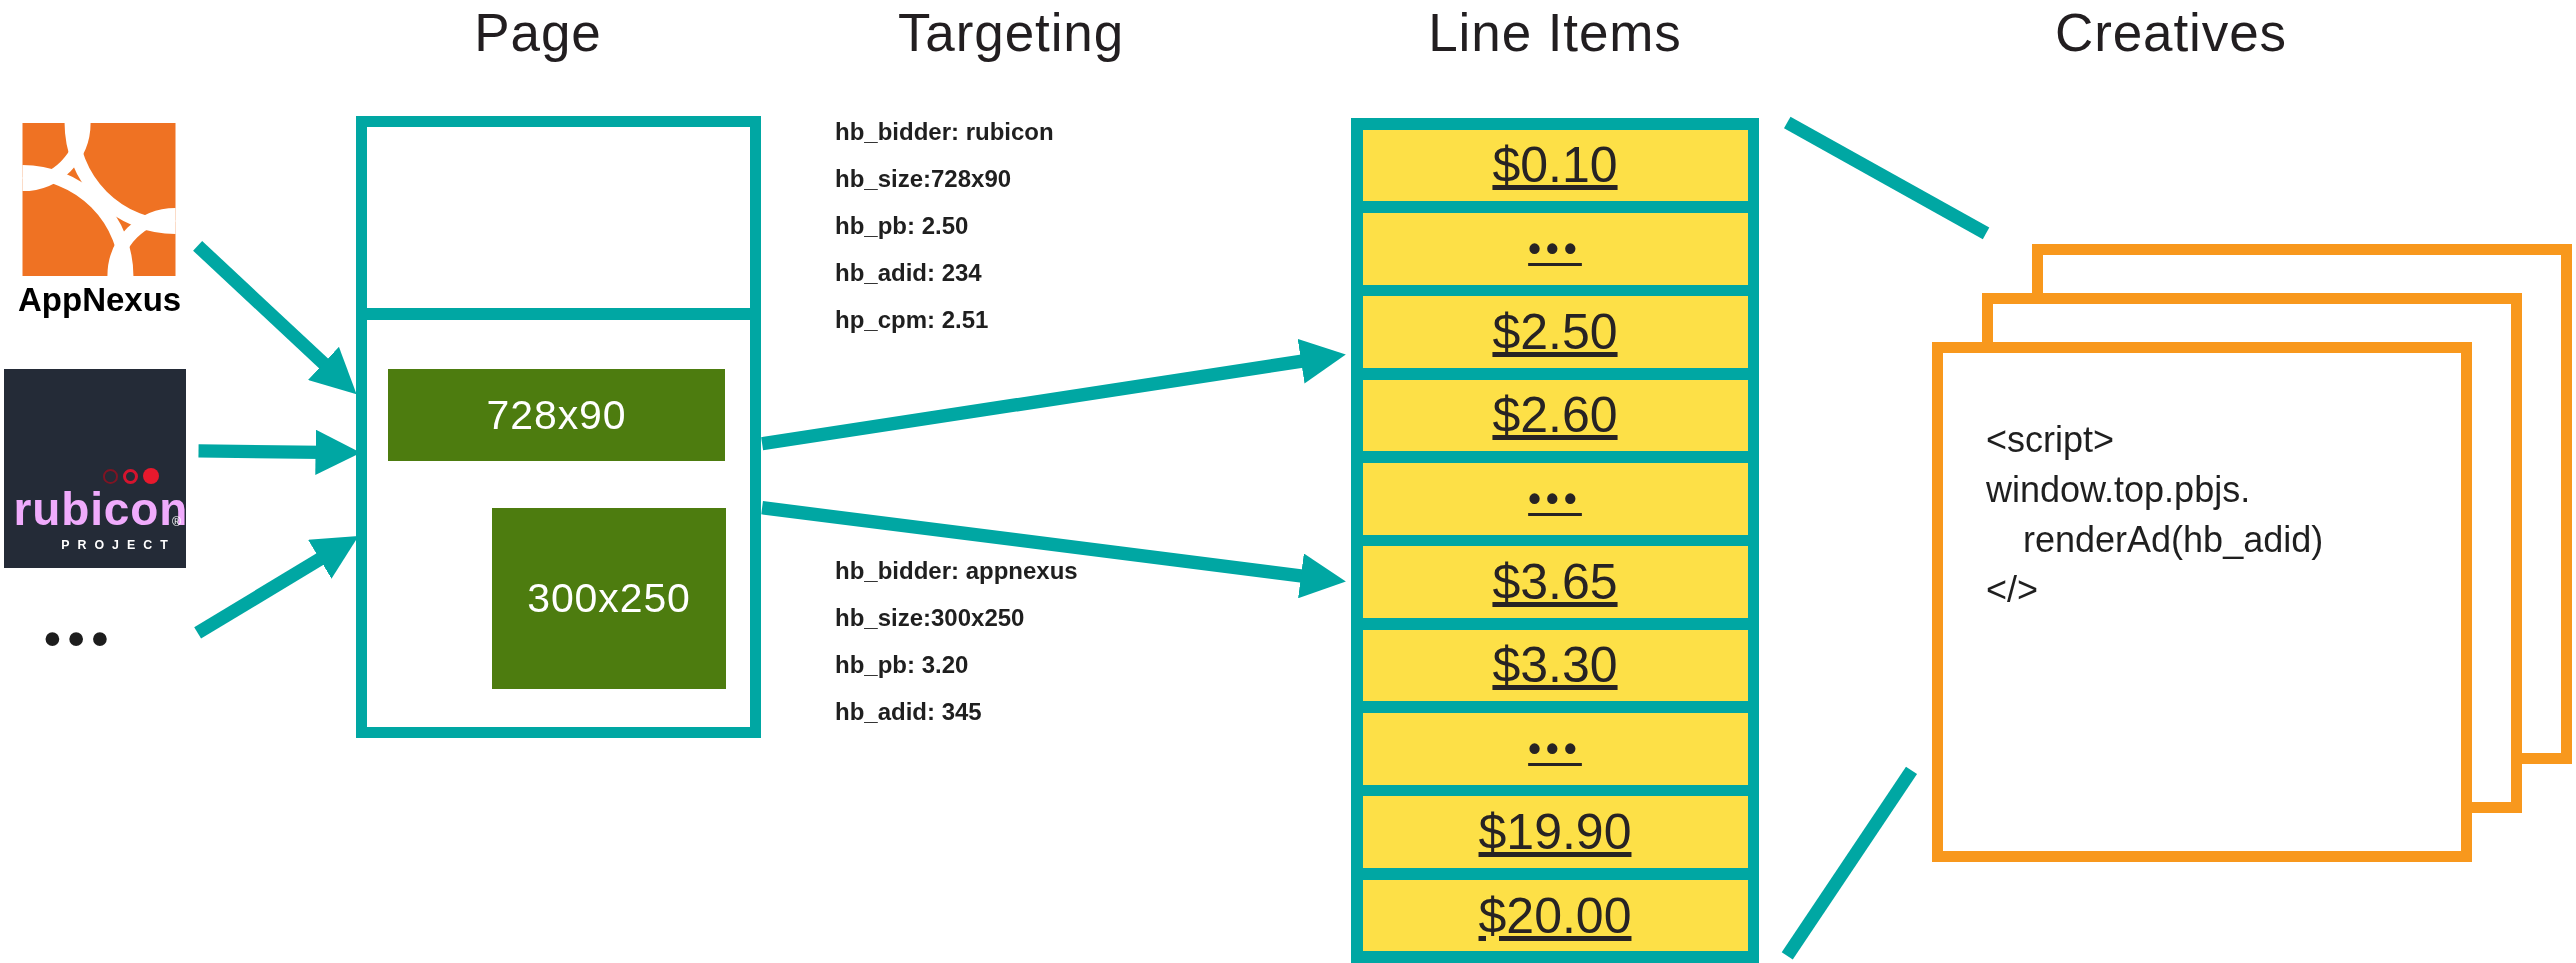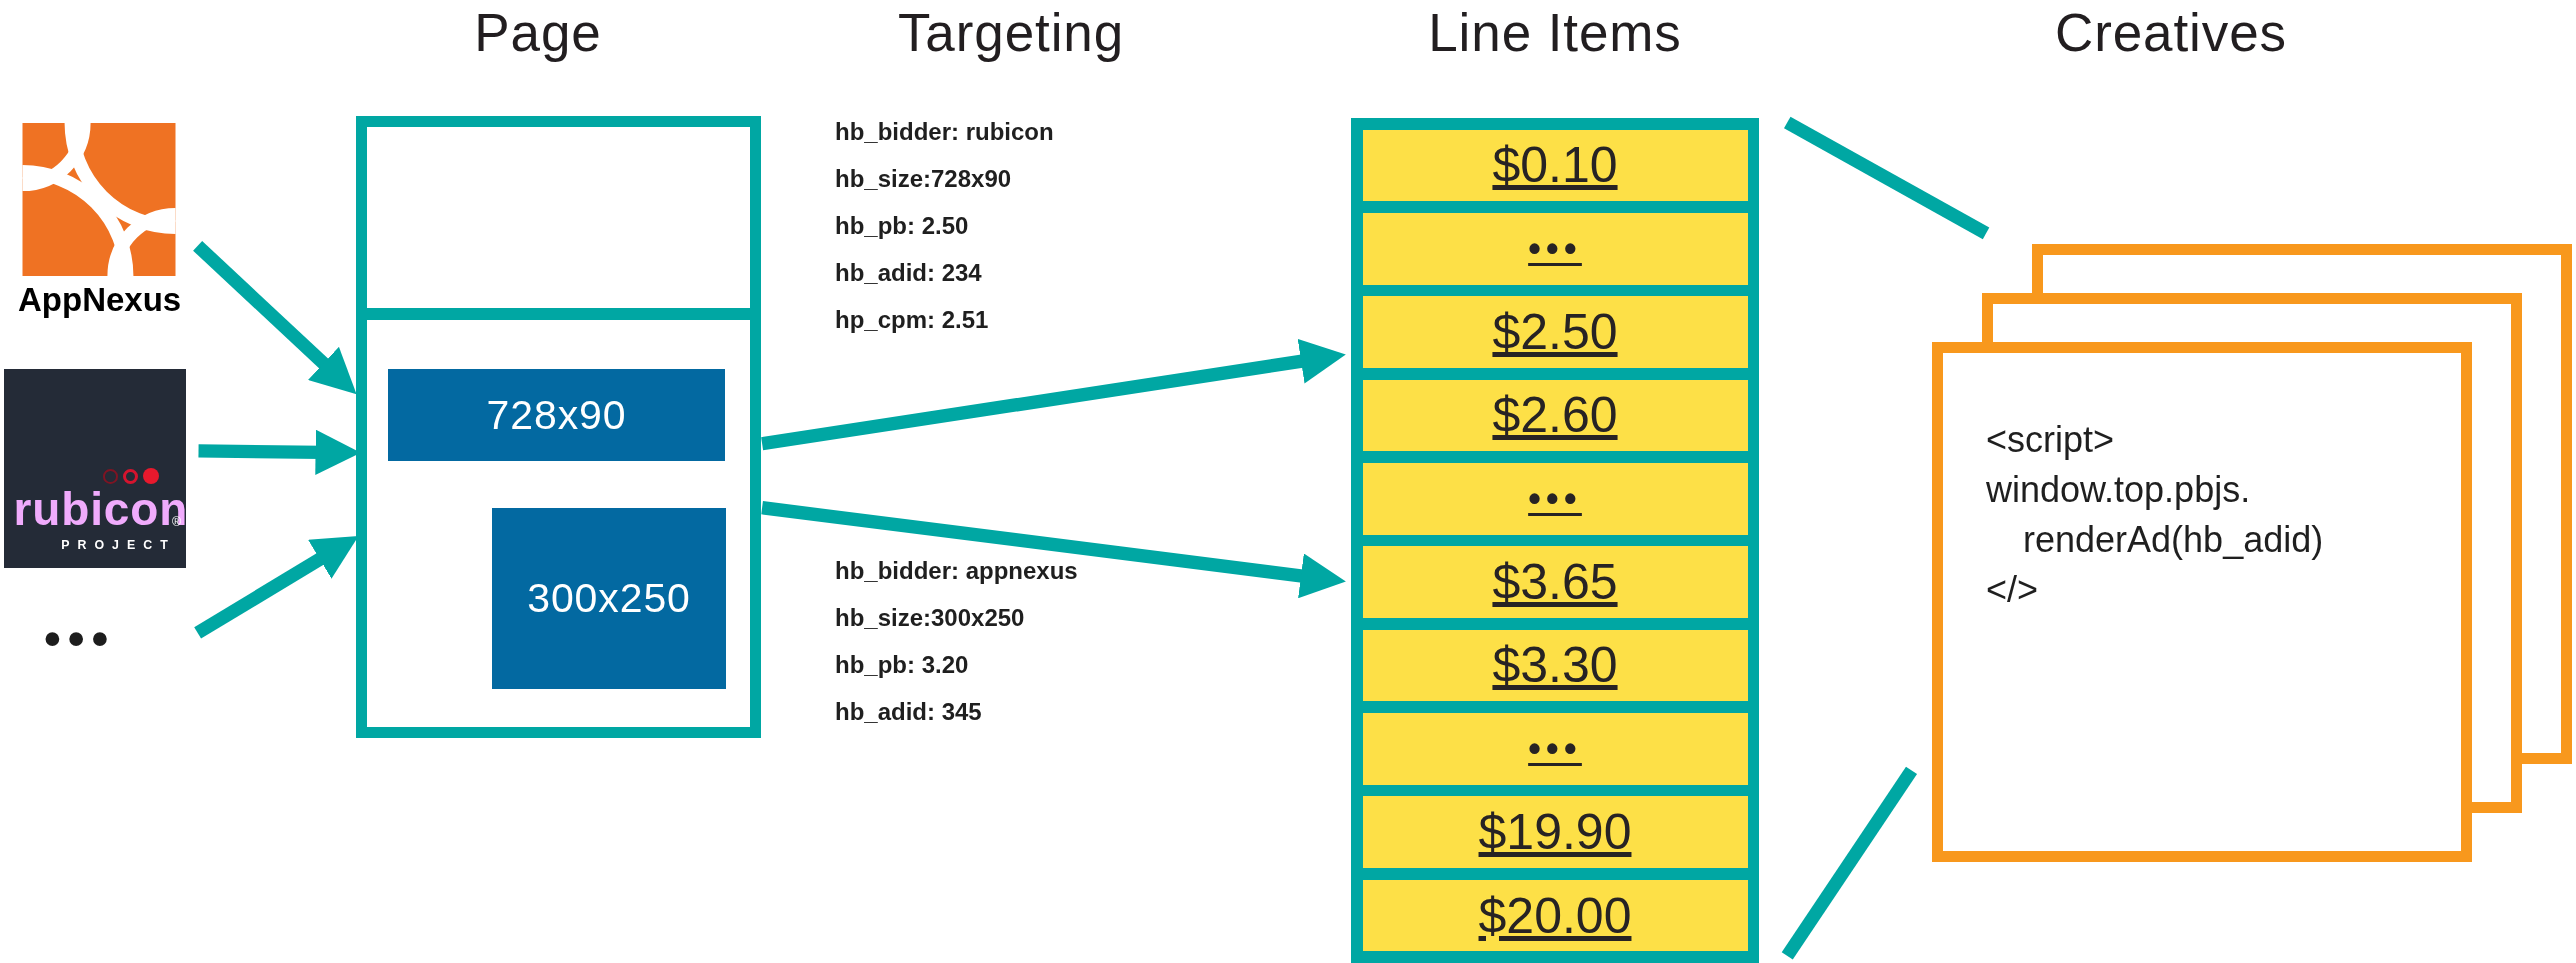--- a/index.html
+++ b/index.html
@@ -33,21 +33,21 @@
   .rubicon-sub{position:absolute;right:10.7px;bottom:16px;font-size:12.4px;font-weight:700;letter-spacing:8px;color:#ffffff;}
   .bidders-more{position:absolute;left:44px;top:611px;font-size:48px;font-weight:700;letter-spacing:7px;color:#1D1D1D;}
 
   
   .page-box{
     position:absolute;left:356px;top:116px;width:405px;height:622px;
     border:11.5px solid #00A7A3;background:#ffffff;box-sizing:border-box;
   }
   .page-divider{position:absolute;left:0;right:0;top:181px;height:11.5px;background:#00A7A3;}
   .ad-slot{
-    position:absolute;background:#0369a1;color:#ffffff;
+    position:absolute;background:#4d7c0f;color:#ffffff;
     display:flex;align-items:center;justify-content:center;
     font-size:41px;font-weight:400;letter-spacing:0.9px;
   }
   .slot-728{left:21px;top:242px;width:337px;height:92px;}
   .slot-300{left:125px;top:381px;width:234px;height:181px;}
 
   
   .targeting-block{position:absolute;left:835px;font-size:24px;font-weight:700;color:#1F1F1F;line-height:47px;white-space:nowrap;}
   .tblock-1{top:108px;}
   .tblock-2{top:547px;}

